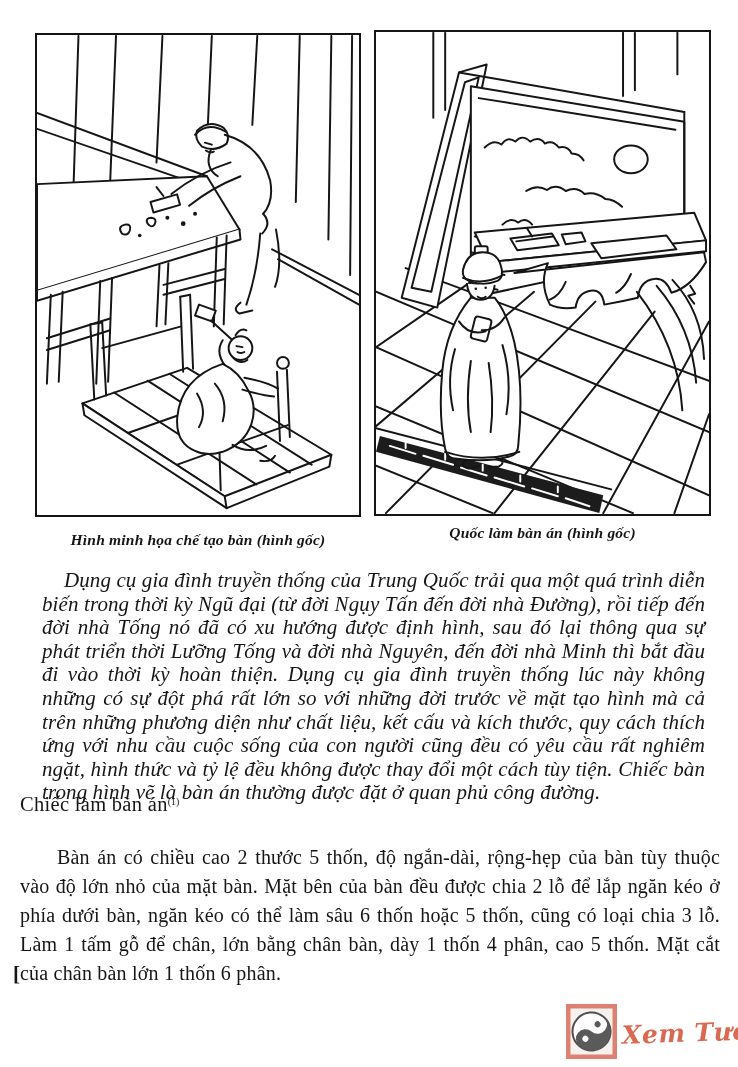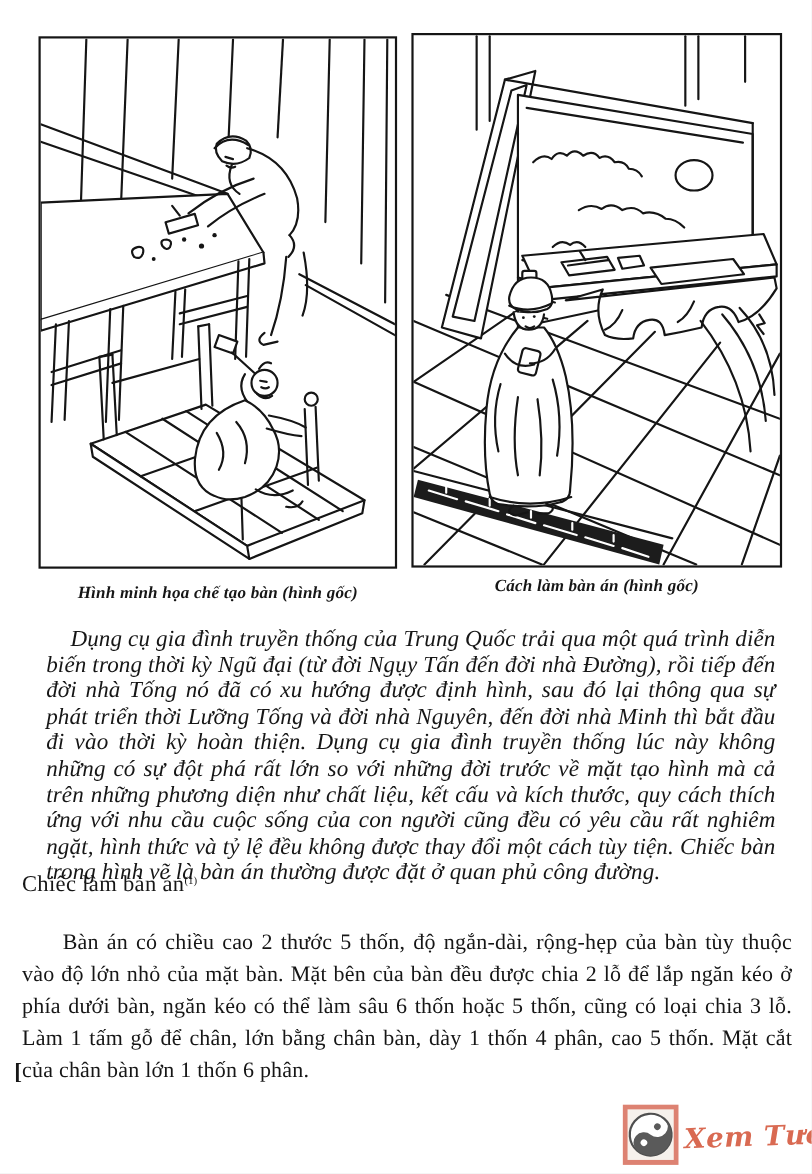--- a/index.html
+++ b/index.html
@@ -251,21 +251,21 @@
       <path d="M128,316 q10,34 4,70"></path>
       <path d="M96,332 q-6,40 0,72"></path>
       <path d="M114,334 q6,38 2,70"></path>
       <path d="M70,424 q37,12 75,0"></path>
       <path d="M92,432 q-9,6 2,9 l11,-3"></path>
       <path d="M122,430 q11,4 2,9 l-10,0"></path>
     </svg>
   </div>
 
   <div class="caption" id="caption-left">Hình minh họa chế tạo bàn (hình gốc)</div>
-  <div class="caption" id="caption-right">Cách làm bàn án (hình gốc)</div>
+  <div class="caption" id="caption-right">Quốc làm bàn án (hình gốc)</div>
 
   <div class="intro">Dụng cụ gia đình truyền thống của Trung Quốc trải qua một quá trình diễn biến trong thời kỳ Ngũ đại (từ đời Ngụy Tấn đến đời nhà Đường), rồi tiếp đến đời nhà Tống nó đã có xu hướng được định hình, sau đó lại thông qua sự phát triển thời Lưỡng Tống và đời nhà Nguyên, đến đời nhà Minh thì bắt đầu đi vào thời kỳ hoàn thiện. Dụng cụ gia đình truyền thống lúc này không những có sự đột phá rất lớn so với những đời trước về mặt tạo hình mà cả trên những phương diện như chất liệu, kết cấu và kích thước, quy cách thích ứng với nhu cầu cuộc sống của con người cũng đều có yêu cầu rất nghiêm ngặt, hình thức và tỷ lệ đều không được thay đổi một cách tùy tiện. Chiếc bàn trong hình vẽ là bàn án thường được đặt ở quan phủ công đường.</div>
 
   <div class="heading">
     <span>Chiếc làm bàn án</span><sup>(1)</sup>
   </div>
 
   <div class="body-par">Bàn án có chiều cao 2 thước 5 thốn, độ ngắn-dài, rộng-hẹp của bàn tùy thuộc vào độ lớn nhỏ của mặt bàn. Mặt bên của bàn đều được chia 2 lỗ để lắp ngăn kéo ở phía dưới bàn, ngăn kéo có thể làm sâu 6 thốn hoặc 5 thốn, cũng có loại chia 3 lỗ. Làm 1 tấm gỗ để chân, lớn bằng chân bàn, dày 1 thốn 4 phân, cao 5 thốn. Mặt cắt của chân bàn lớn 1 thốn 6 phân.</div>
 
   <div class="stray-bracket">[</div>

